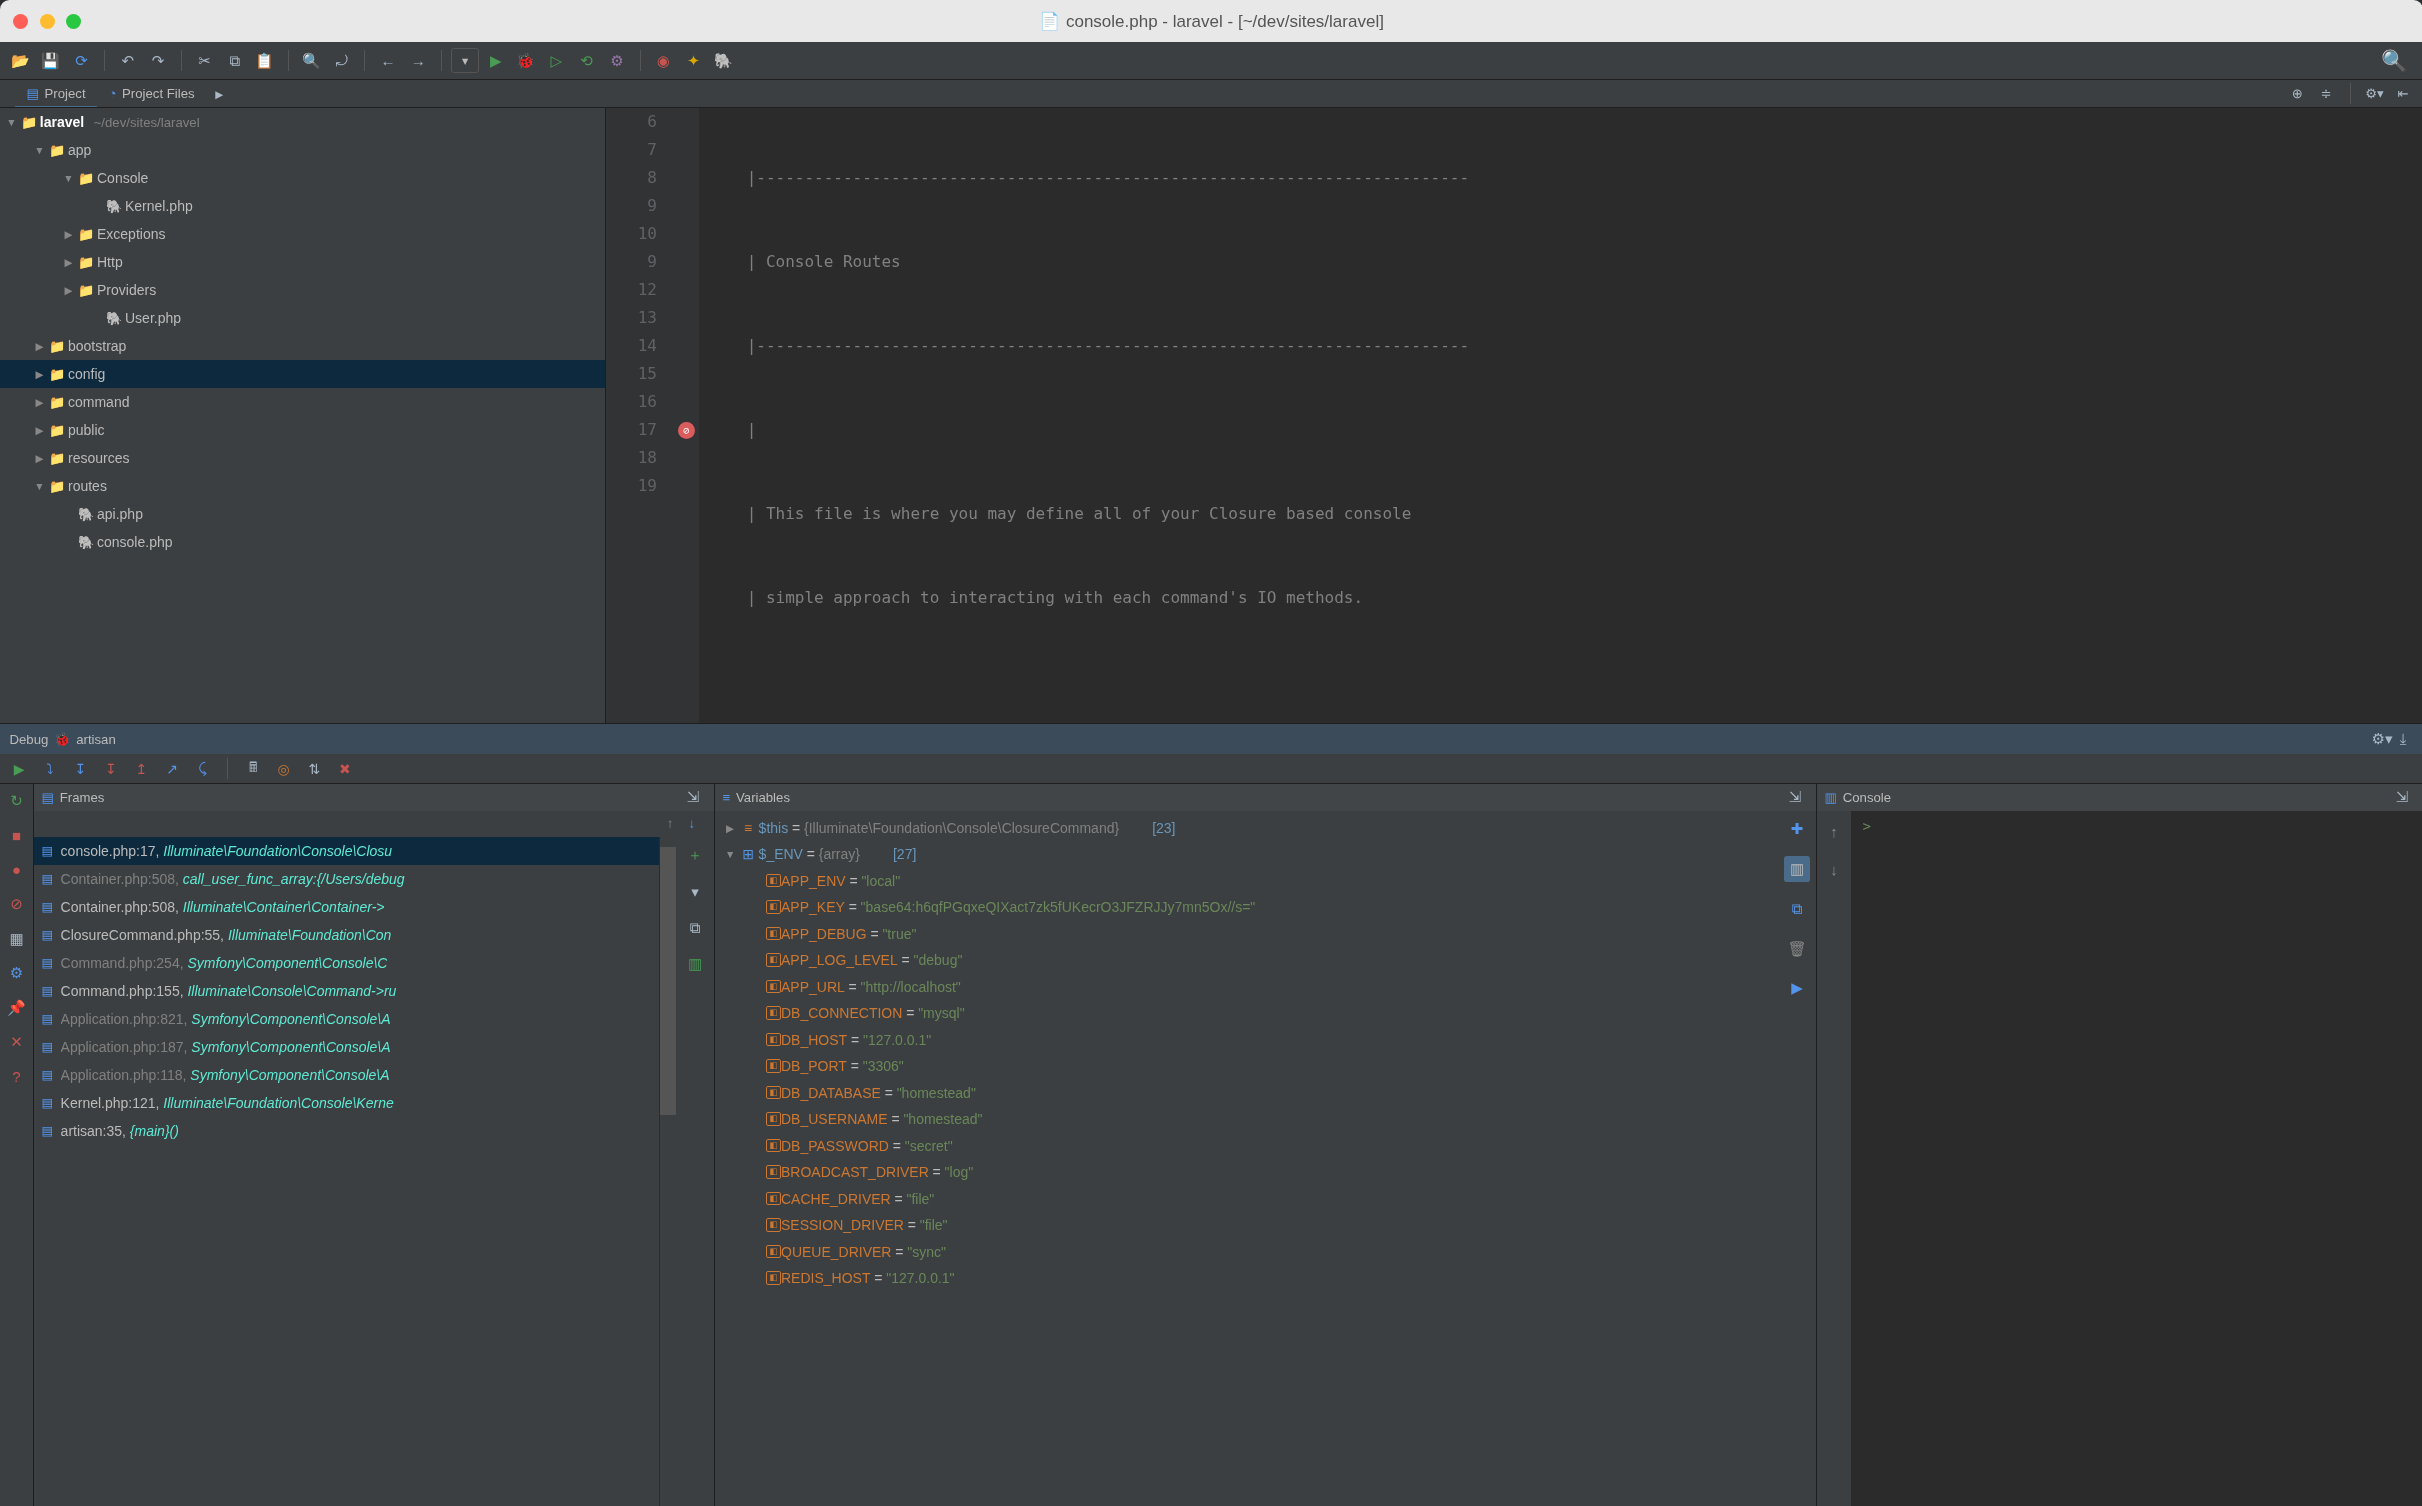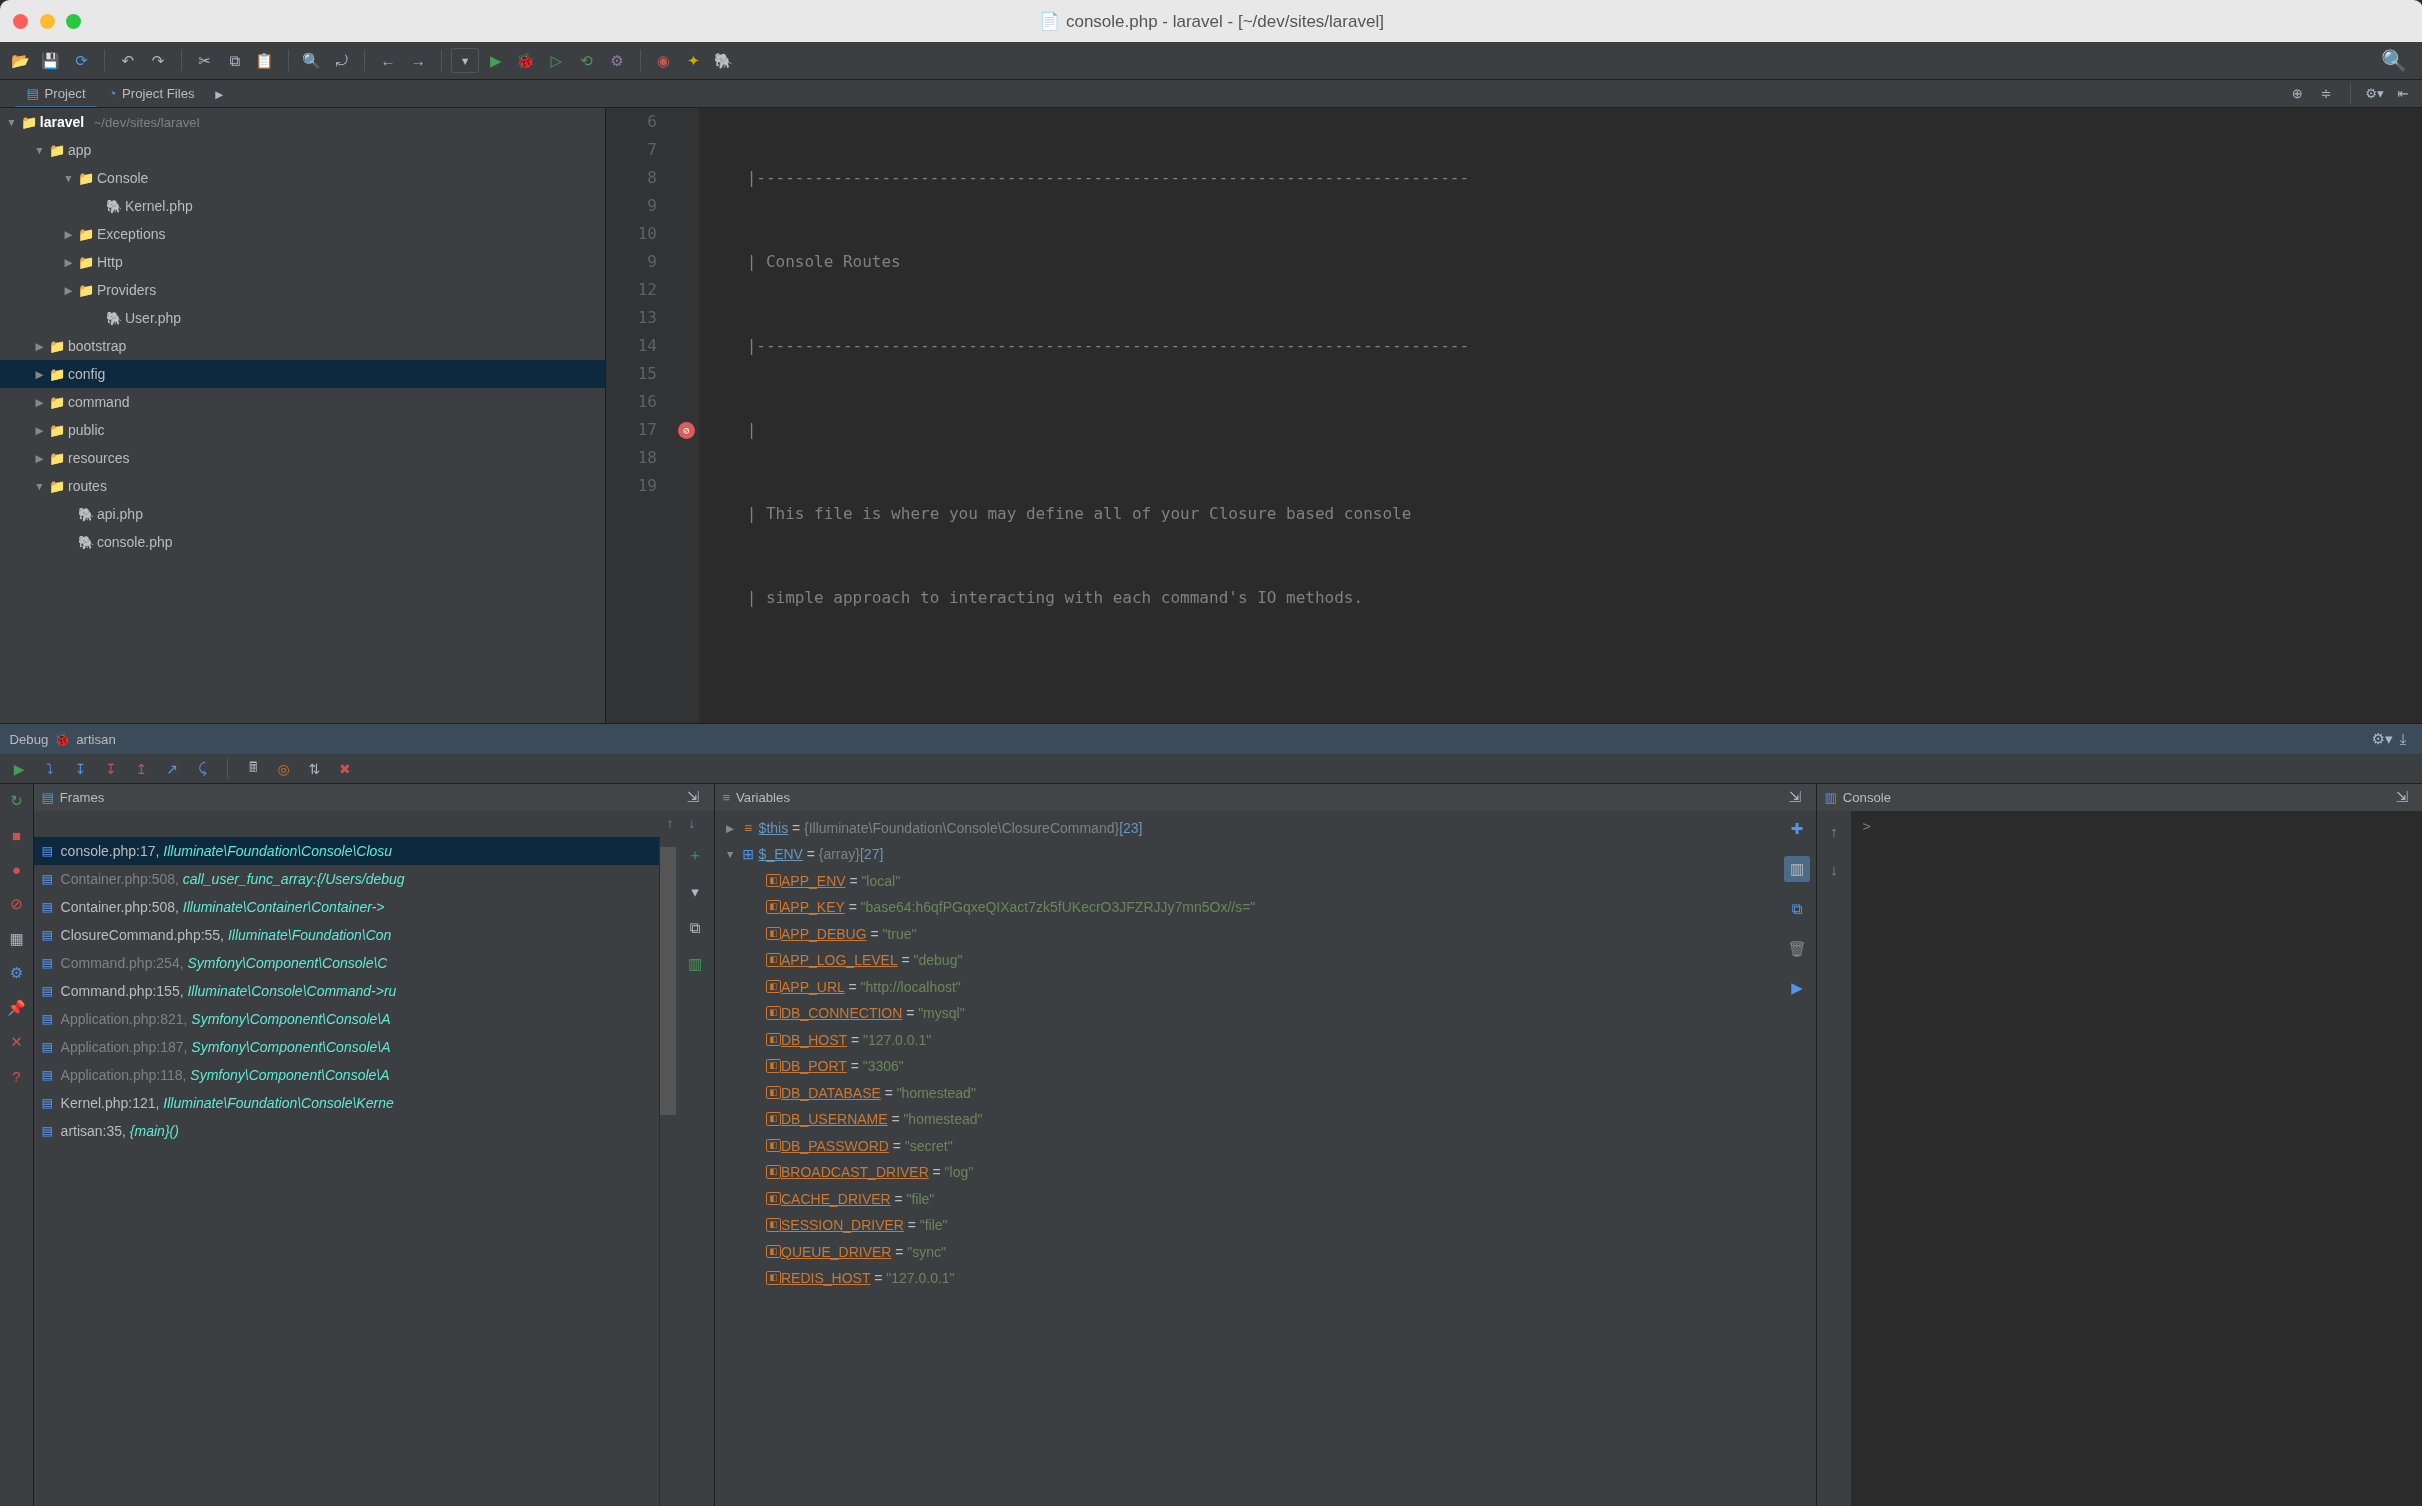--- a/index.html
+++ b/index.html
@@ -85,27 +85,27 @@
 .frames-scroll{width:17px;background:#3c3f41;border-left:0.9px solid #2b2b2b;display:flex;flex-direction:column;}
 .frames-scroll .scroll-thumb{background:#555;height:40%;margin-top:9.5px;}
 .frames-side{width:38px;background:#3c3f41;display:flex;flex-direction:column;align-items:center;padding-top:5.7px;gap:9.5px;}
 
 .vars-panel{flex:1;display:flex;flex-direction:column;background:#3c3f41;border-right:0.9px solid #1e1e1e;}
 .vars-body{flex:1;display:flex;overflow:hidden;}
 .vars-tree{flex:1;overflow:auto;font-size:14px;padding:3.8px 0;}
 .var-row{display:flex;align-items:center;height:26.5px;cursor:pointer;}
 .var-row .v-arrow{width:15px;text-align:center;color:#888;font-size:10.4px;}
 .var-row .v-icon{width:21px;text-align:center;}
-.var-row .v-name{color:#9876aa;text-decoration:underline;}
+.var-row .v-name{color:#9876aa;}
 .var-row .v-name.array{color:#6897bb;}
 .var-row .v-name.key{color:#cc7832;}
 .var-eq{color:#bbb;margin:0 3.8px;}
 .var-val{color:#6a8759;text-align:center;}
 .var-val.obj{color:#808080;}
-.var-val.num{color:#6897bb;}
+.var-val.num{color:#6897bb;padding-left:33px;}
 .vars-side{width:38px;background:#3c3f41;display:flex;flex-direction:column;align-items:center;padding-top:5.7px;gap:13.2px;}
 
 .console-panel{width:606px;display:flex;flex-direction:column;background:#2b2b2b;}
 .console-body{flex:1;display:flex;}
 .console-left{width:34px;background:#3c3f41;display:flex;flex-direction:column;align-items:center;padding-top:7.6px;gap:11.4px;}
 .console-out{flex:1;padding:7.6px 11.4px;font-family:Menlo,monospace;font-size:14px;color:#bbb;}
 .console-out .prompt{color:#6a8759;}
 </style>
 </head>
 <body>

